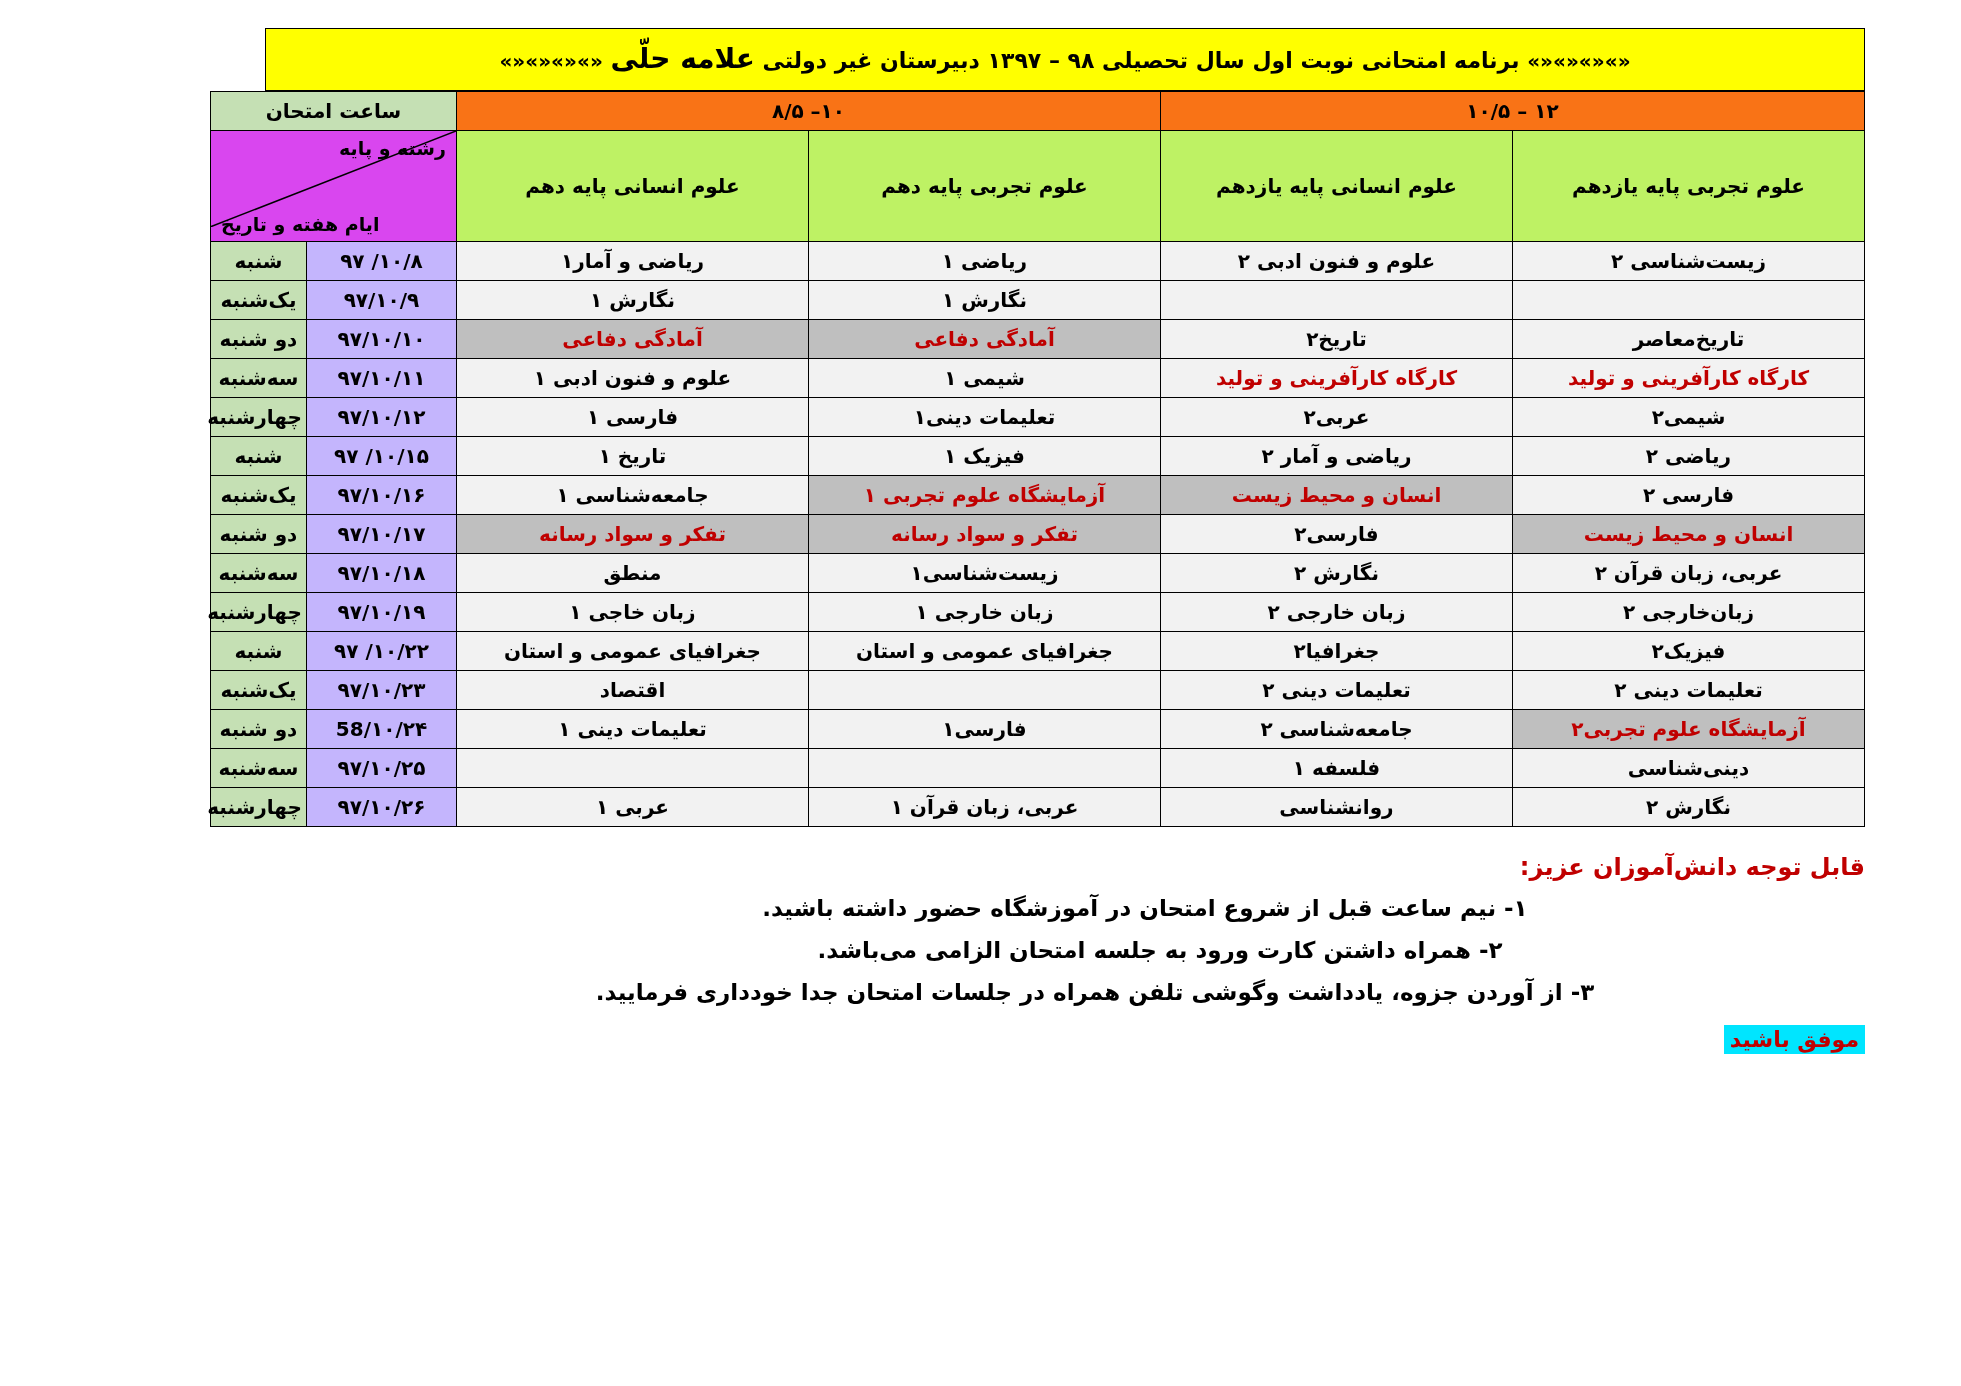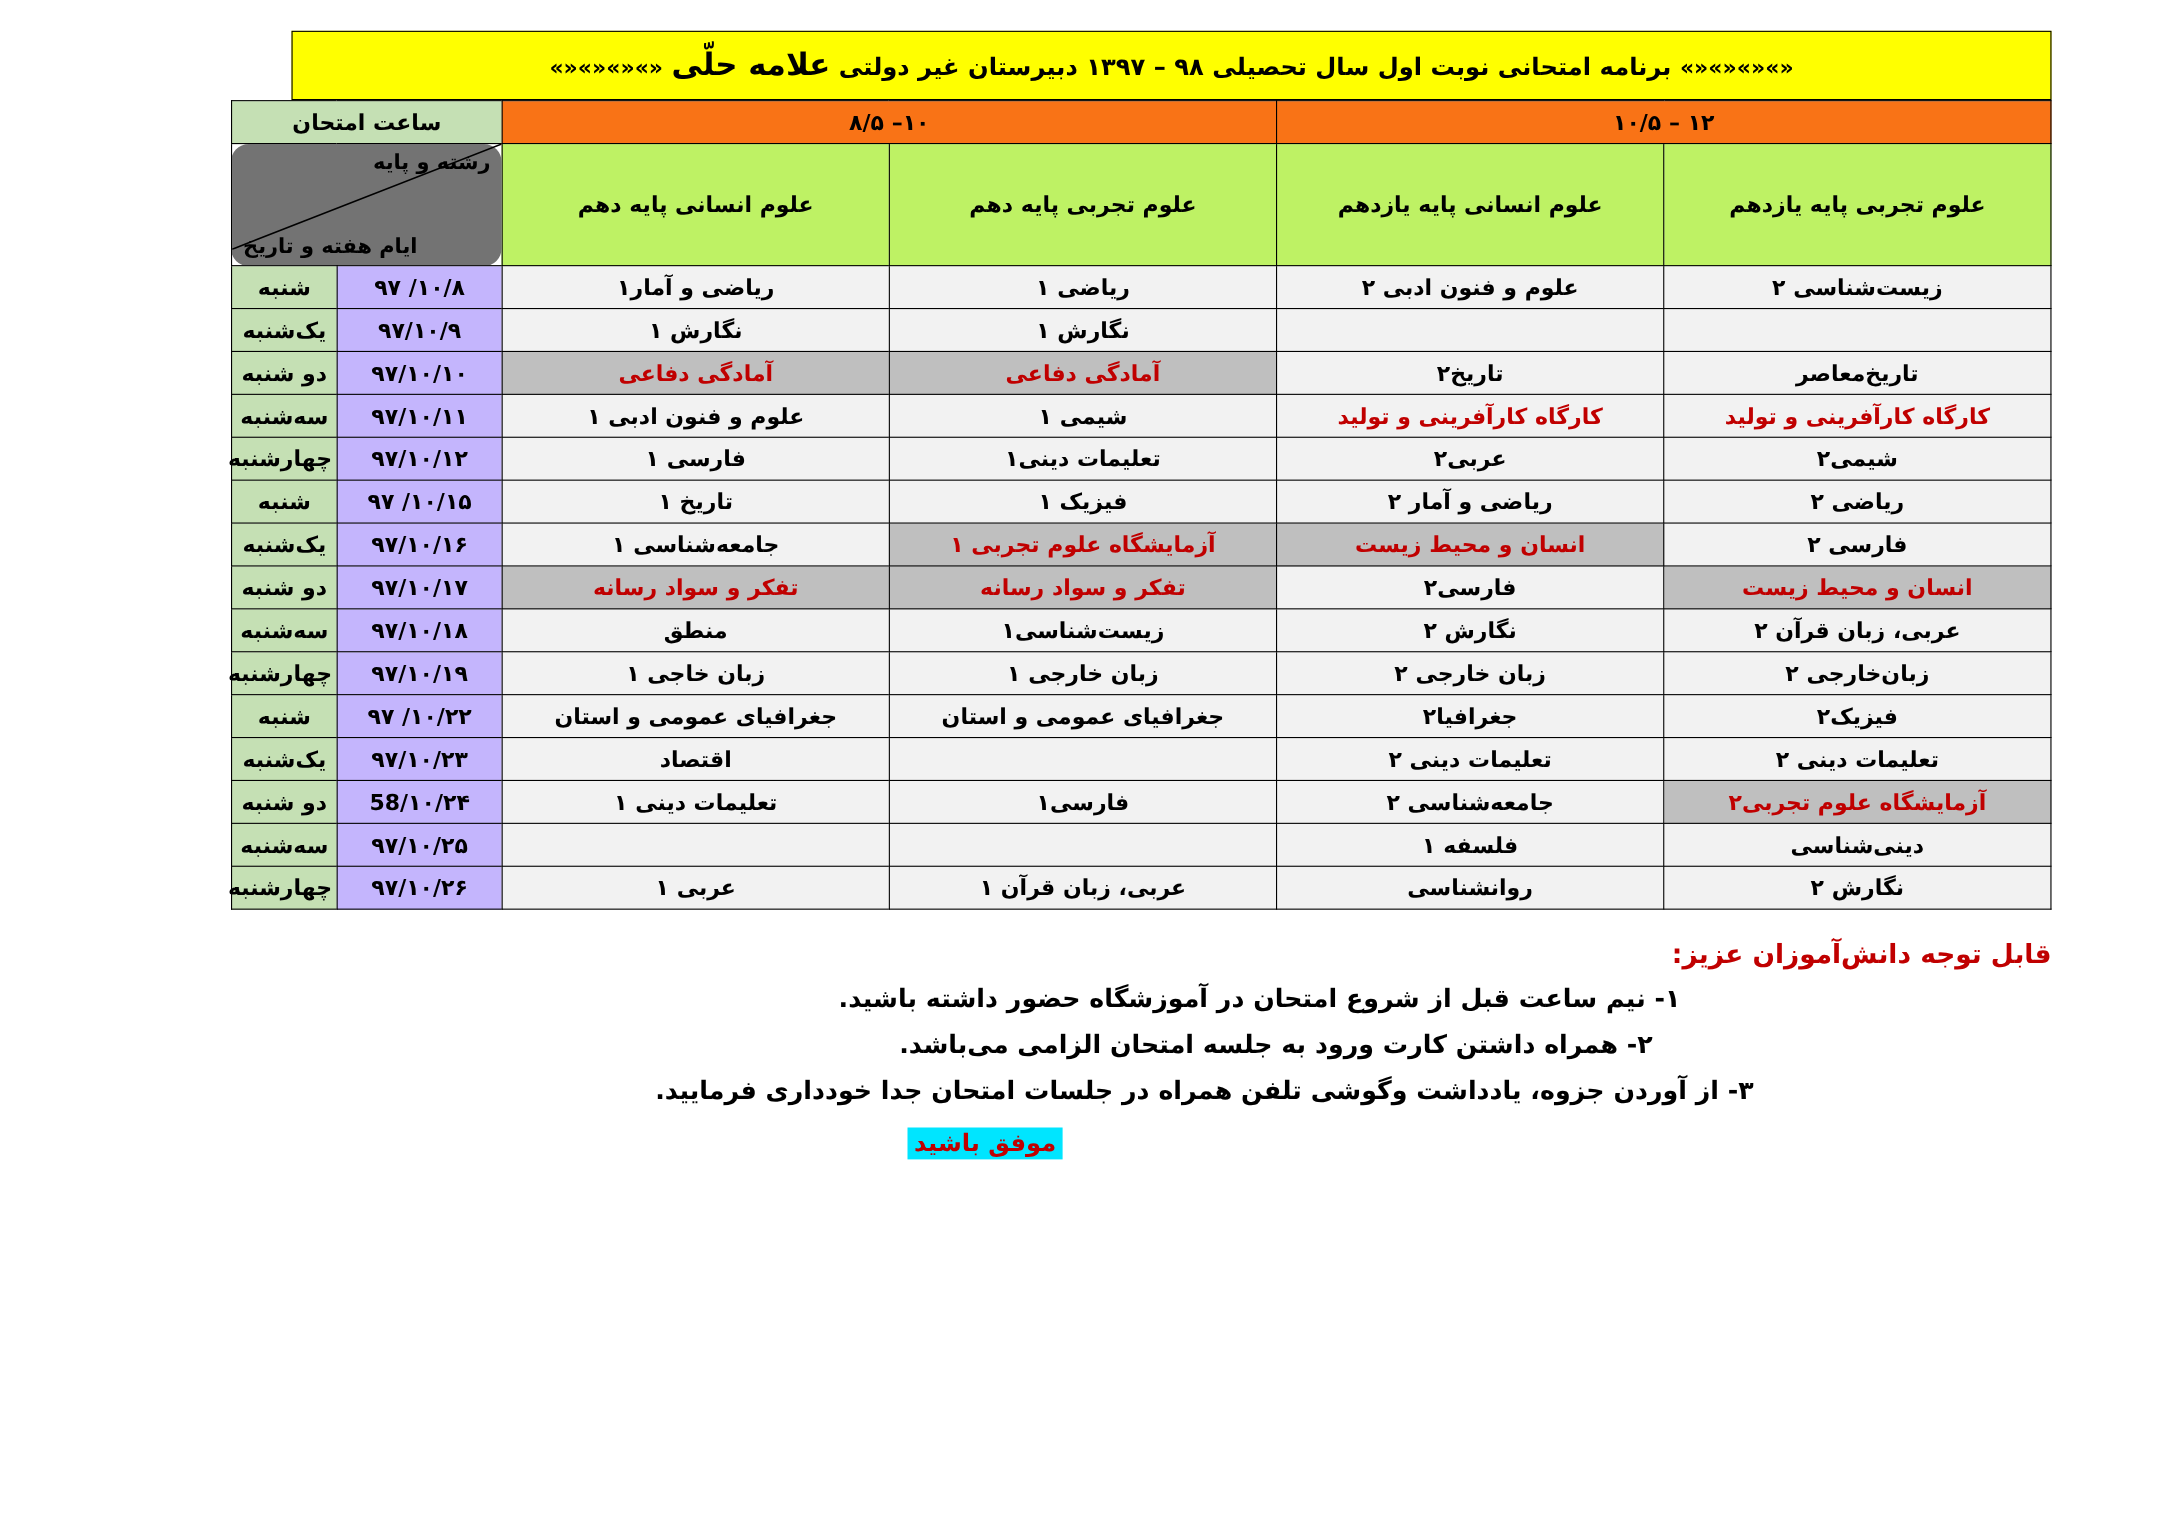--- a/index.html
+++ b/index.html
@@ -78,24 +78,23 @@
   }
   .hdr-branch {
     background: #bef264;
     font-size: 21px;
     font-weight: bold;
   }
 
   
   .diag {
     position: relative;
-    background: #737373;
+    background: #d946ef;
     height: 96px;
     padding: 0;
-    border-radius: 16px;
   }
   .diag .line {
     position: absolute;
     inset: 0;
   }
   .diag .lbl-top {
     position: absolute;
     top: 6px;
     right: 10px;
     font-size: 19px;
@@ -153,21 +152,21 @@
     font-weight: bold;
     font-size: 23px;
     margin: 0 0 16px 0;
     text-align: center;
     padding-left: 120px;
   }
   .notes .note.n1 { padding-left: 160px; }
   .notes .note.n2 { padding-left: 190px; }
   .notes .note.n3 { padding-left: 60px; }
   .good-luck-wrap {
-    text-align: left;
+    text-align: right;
     padding-left: 560px;
     margin-top: 20px;
   }
   .good-luck {
     background: #00e5ff;
     color: #c00000;
     font-weight: bold;
     font-size: 22px;
     padding: 2px 6px;
     display: inline-block;

